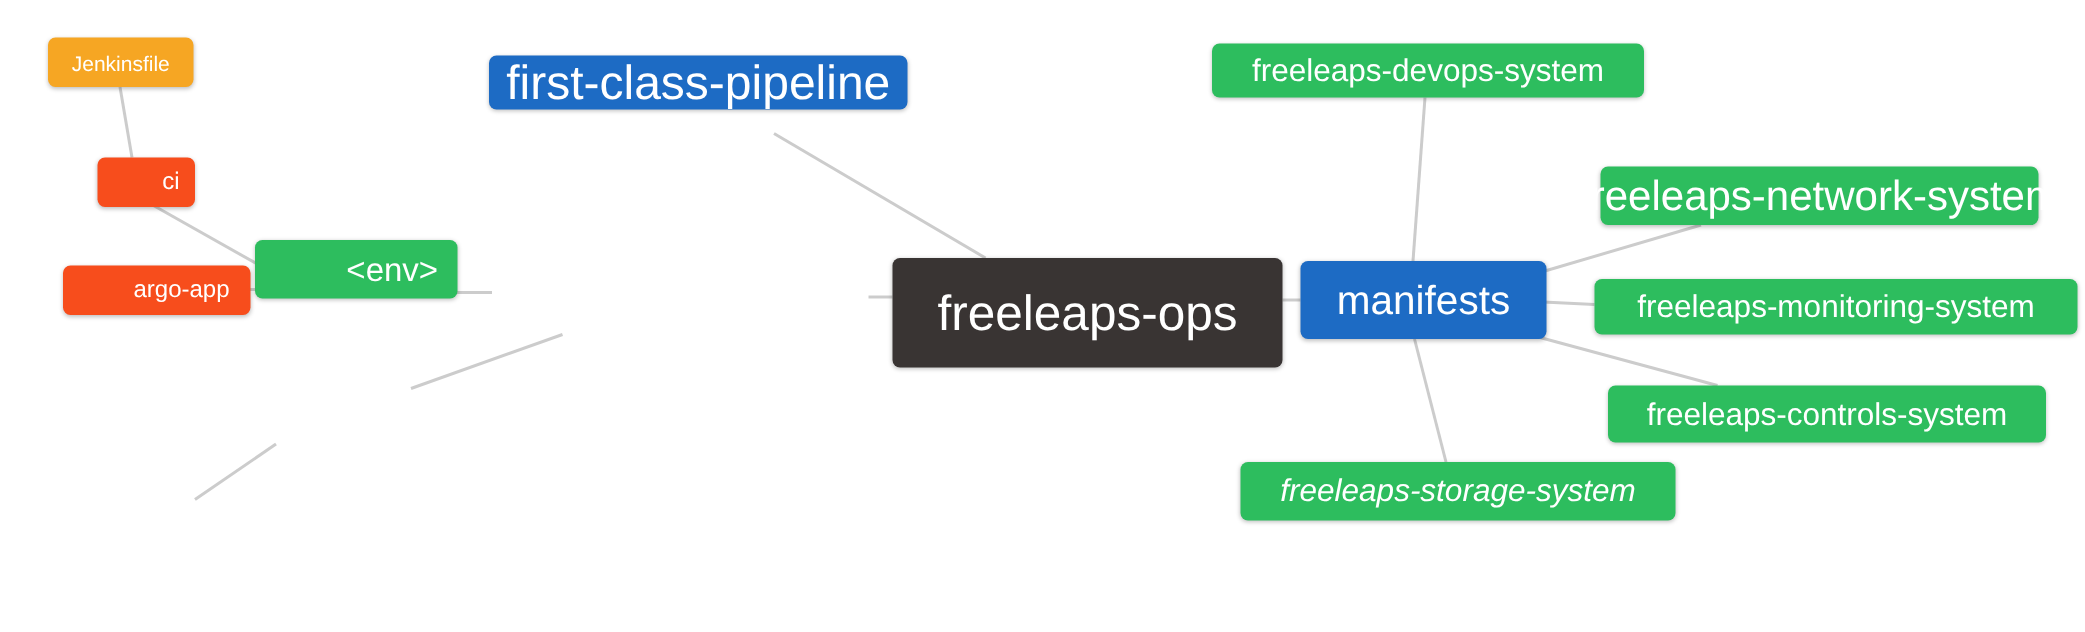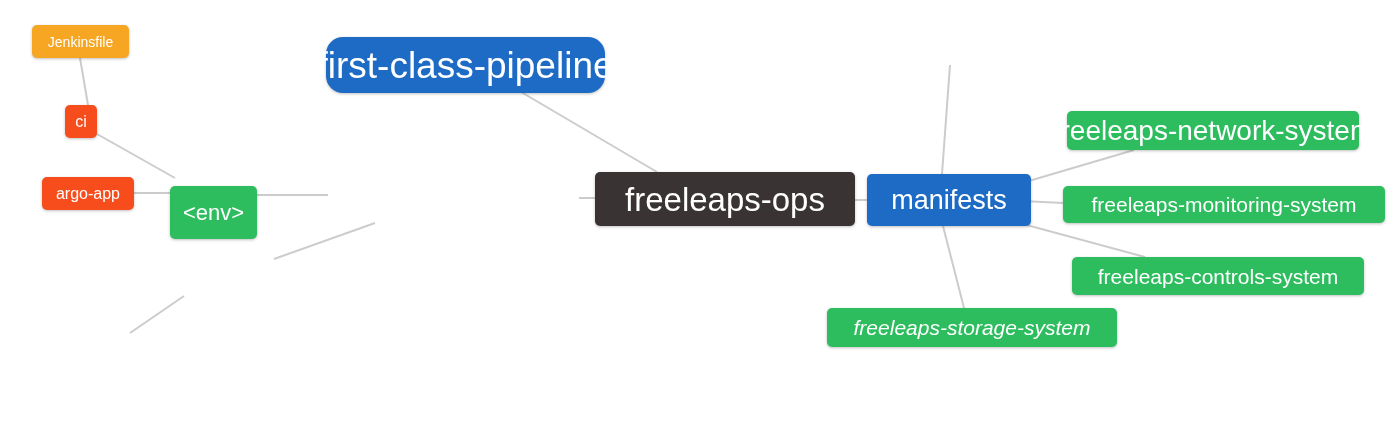--- a/index.html
+++ b/index.html
@@ -30,33 +30,33 @@
     color: var(--text, #ffffff);
     border-radius: 5px;
     box-shadow: 0 1px 3px rgba(0,0,0,0.25);
     white-space: nowrap;
     cursor: default;
     line-height: 1;
   }
   .bg-root   { background: var(--root,        #393433); }
   .bg-branch { background: var(--branch,      #1d6bc4); }
   .bg-green  { background: var(--leaf-green,  #2dbd5e); }
-  .bg-red    { background: var(--leaf-red,    #f74d1c); }
+  .bg-red    { background: var(--leaf-red,    #f74d1c); padding-left: 33px; }
   .bg-orange { background: var(--leaf-orange, #f6a623); }
 
   
   #node-jenkinsfile        { left: 20px;   top: 25px;  width: 97px;  height: 33px; font-size: 14px; }
   #node-ci                 { left: 53px;   top: 105px; width: 32px;  height: 33px; font-size: 16px; }
   #node-argo-app           { left: 30px;   top: 177px; width: 92px;  height: 33px; font-size: 16px; }
-  #node-env                { left: 158px;  top: 186px; width: 87px;  height: 53px; font-size: 22px; }
+  #node-env                { left: 158px;  top: 160px; width: 87px;  height: 39px; font-size: 22px; padding-left: 48px; }
   #node-helm-pkg           { left: 147px;  top: 257px; width: 118px; height: 39px; font-size: 22px; }
   #node-values-env-yaml    { left: 7px;    top: 333px; width: 170px; height: 33px; font-size: 17px; }
-  #node-first-class-pipeline { left: 314px; top: 37px;  width: 279px; height: 56px; font-size: 37px; border-radius: 17px; }
+  #node-first-class-pipeline { left: 314px; top: 37px;  width: 279px; height: 36px; font-size: 32px; }
   #node-service-name       { left: 316px;  top: 171px; width: 251px; height: 52px; font-size: 29px; }
-  #node-freeleaps-ops      { left: 583px;  top: 172px; width: 260px; height: 54px; font-size: 33px; }
+  #node-freeleaps-ops      { left: 583px;  top: 172px; width: 260px; height: 73px; font-size: 33px; }
   #node-manifests          { left: 855px;  top: 174px; width: 164px; height: 52px; font-size: 27px; }
   #node-devops-system      { left: 796px;  top: 29px;  width: 288px; height: 36px; font-size: 21px; }
   #node-network-system     { left: 1055px; top: 111px; width: 292px; height: 39px; font-size: 28px; }
   #node-monitoring-system  { left: 1051px; top: 186px; width: 322px; height: 37px; font-size: 21px; }
   #node-controls-system    { left: 1060px; top: 257px; width: 292px; height: 38px; font-size: 21px; }
   #node-storage-system     { left: 815px;  top: 308px; width: 290px; height: 39px; font-size: 21px; font-style: italic; }
 </style>
 </head>
 <body>
 
@@ -79,18 +79,19 @@
     <line class="edge" x1="931" y1="226" x2="952" y2="308"></line>
   </svg>
 
   <div id="node-jenkinsfile" class="node bg-orange">Jenkinsfile</div>
   <div id="node-ci" class="node bg-red">ci</div>
   <div id="node-argo-app" class="node bg-red">argo-app</div>
   <div id="node-env" class="node bg-green">&lt;env&gt;</div>
   <div id="node-first-class-pipeline" class="node bg-branch">first-class-pipeline</div>
   <div id="node-freeleaps-ops" class="node bg-root">freeleaps-ops</div>
   <div id="node-manifests" class="node bg-branch">manifests</div>
+  <div id="node-devops-system" class="node bg-green">freeleaps-devops-system</div>
   <div id="node-network-system" class="node bg-green">freeleaps-network-system</div>
   <div id="node-monitoring-system" class="node bg-green">freeleaps-monitoring-system</div>
   <div id="node-controls-system" class="node bg-green">freeleaps-controls-system</div>
   <div id="node-storage-system" class="node bg-green">freeleaps-storage-system</div>
 
 </div>
 
 </body></html>

